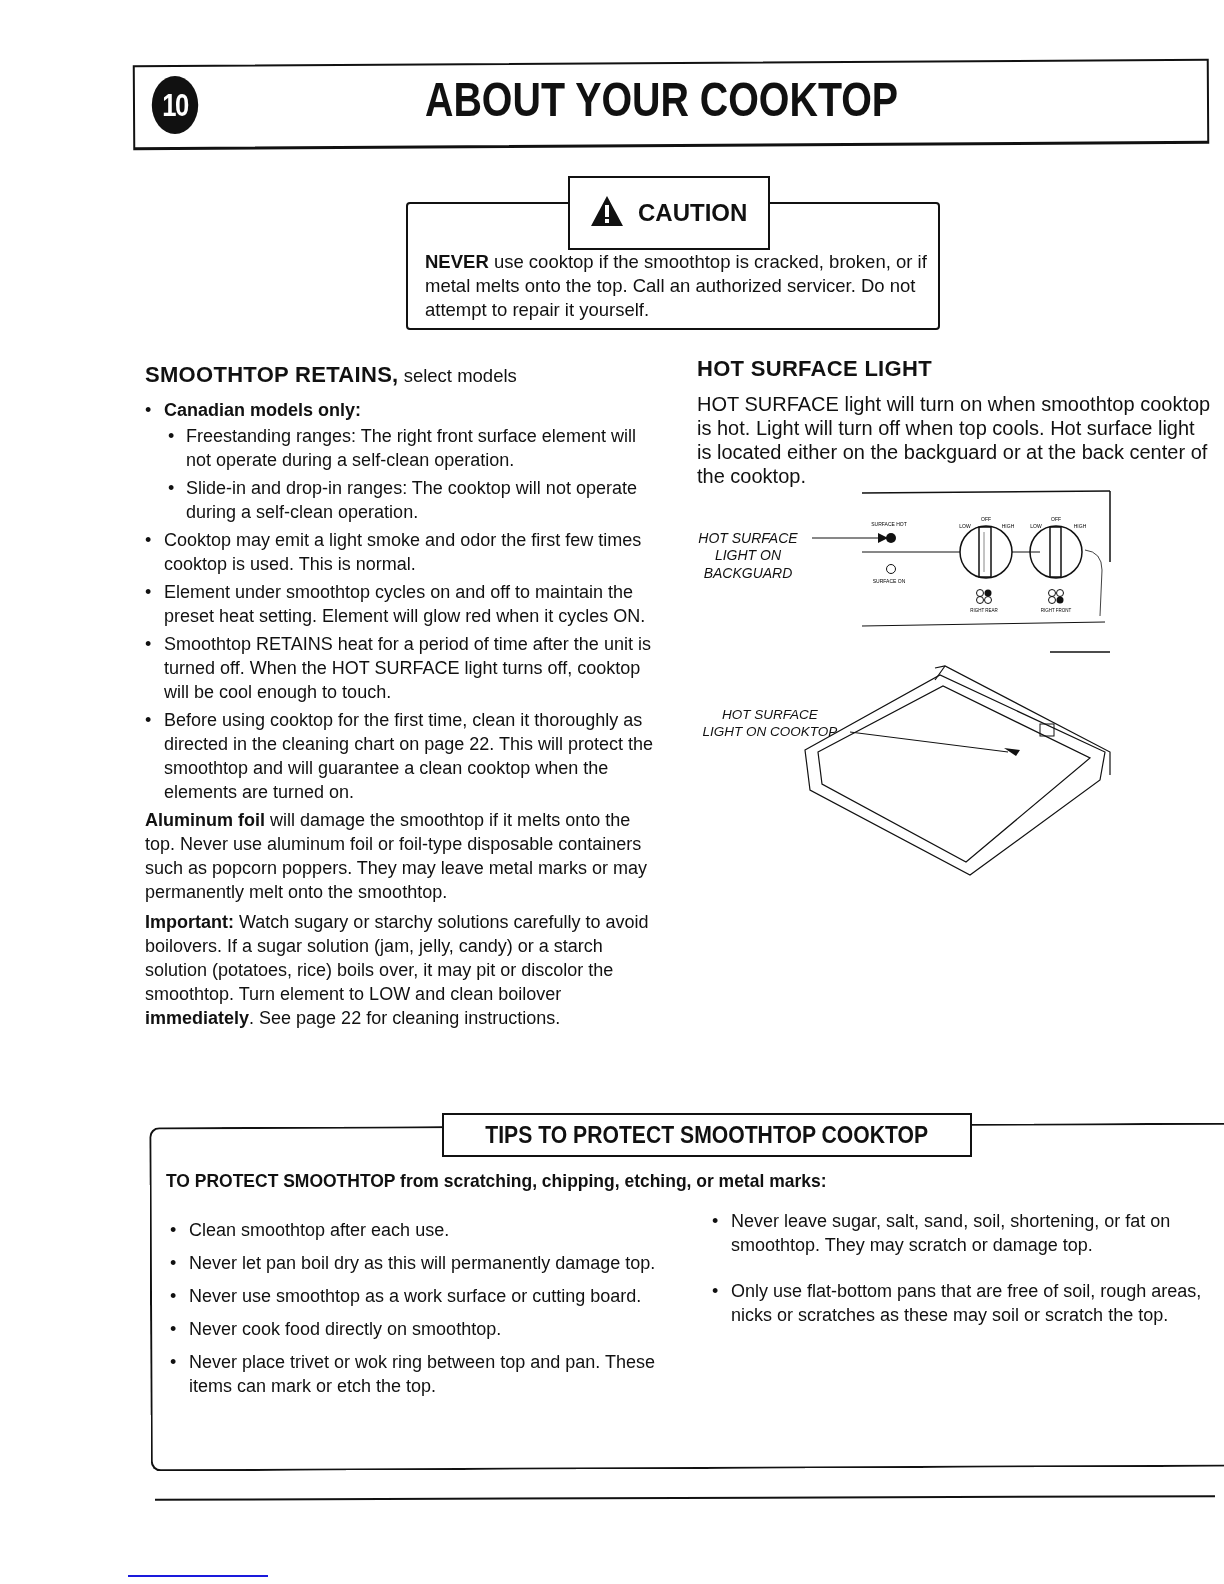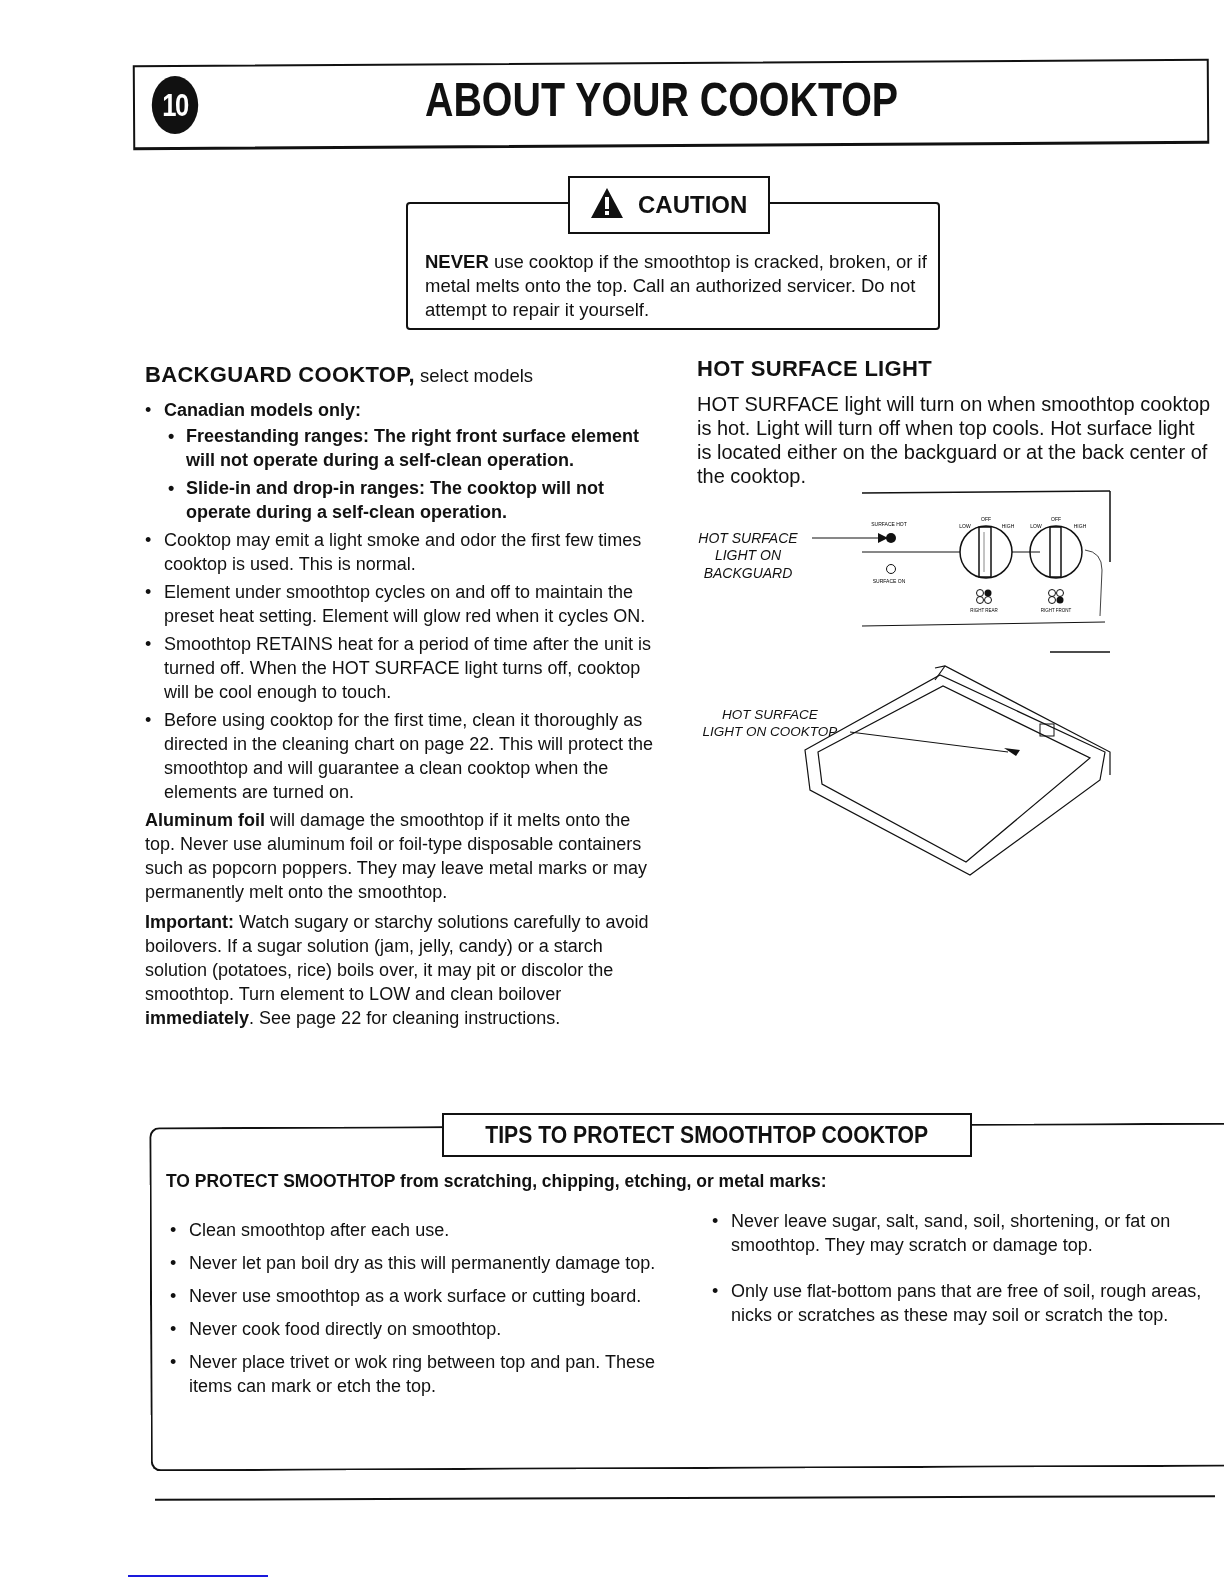--- a/index.html
+++ b/index.html
@@ -26,40 +26,40 @@
     transform: scaleX(0.82); transform-origin: left center; letter-spacing: 0px;
     white-space: nowrap;
   }
 
   
   .caution-frame {
     left: 406px; top: 202px; width: 530px; height: 124px;
     border: 2px solid #111; border-radius: 4px;
   }
   .caution-label-box {
-    left: 568px; top: 176px; width: 202px; height: 58px; background: #fff;
+    left: 568px; top: 176px; width: 202px; height: 74px; background: #fff;
     border: 2px solid #111; display: flex; align-items: center; gap: 14px;
     padding-left: 20px; box-sizing: border-box;
   }
   .caution-label { font-size: 24px; font-weight: bold; }
   .caution-text {
     left: 425px; top: 250px; width: 510px; font-size: 18.5px; line-height: 24px;
   }
 
   
   .col-left { left: 145px; top: 362px; width: 520px; }
   .col-right { left: 697px; top: 356px; width: 515px; }
   .sec-title { font-size: 22px; font-weight: bold; margin: 0 0 10px 0; letter-spacing: 0.3px; }
   .sec-title .sub { font-weight: normal; font-size: 18.5px; letter-spacing: 0; text-align: right; }
   .body-text { font-size: 20px; line-height: 24px; }
   ul.blist { list-style: none; margin: 0; padding: 0; }
   ul.blist > li { position: relative; padding-left: 19px; margin-bottom: 4px; font-size: 18px; line-height: 24px; }
   ul.blist > li::before { content: "•"; position: absolute; left: 0; top: 0; }
   ul.sub-list { list-style: none; margin: 2px 0 0 0; padding: 0; }
-  ul.sub-list > li { position: relative; padding-left: 22px; margin-bottom: 4px; font-weight: bold; }
+  ul.sub-list > li { position: relative; padding-left: 22px; margin-bottom: 4px; }
   ul.sub-list > li::before { content: "•"; position: absolute; left: 4px; }
   .para { font-size: 18px; line-height: 24px; margin: 4px 0 6px 0; }
   b { font-weight: bold; }
 
   
   .diagram { left: 690px; top: 490px; width: 430px; height: 400px; }
 
   
   .tips-frame {
     left: 150px; top: 1125px; width: 1080px; height: 340px;
@@ -104,21 +104,21 @@
     </svg>
   </span>
   <span class="caution-label">CAUTION</span>
 </div>
 <div class="abs caution-text">
   <b>NEVER</b><span> use cooktop if the smoothtop is cracked, broken, or if metal melts onto the top. Call an authorized servicer. Do not attempt to repair it yourself.</span>
 </div>
 
 <div class="abs col-left">
   <div class="sec-title">
-    <span>BACKGUARD COOKTOP,</span><span class="sub"> select models</span>
+    <span>SMOOTHTOP RETAINS,</span><span class="sub"> select models</span>
   </div>
   <ul class="blist">
     <li>
       <b>Canadian models only:</b>
       <ul class="sub-list">
         <li>Freestanding ranges: The right front surface element will not operate during a self-clean operation.</li>
         <li>Slide-in and drop-in ranges: The cooktop will not operate during a self-clean operation.</li>
       </ul>
     </li>
     <li>Cooktop may emit a light smoke and odor the first few times cooktop is used. This is normal.</li>

